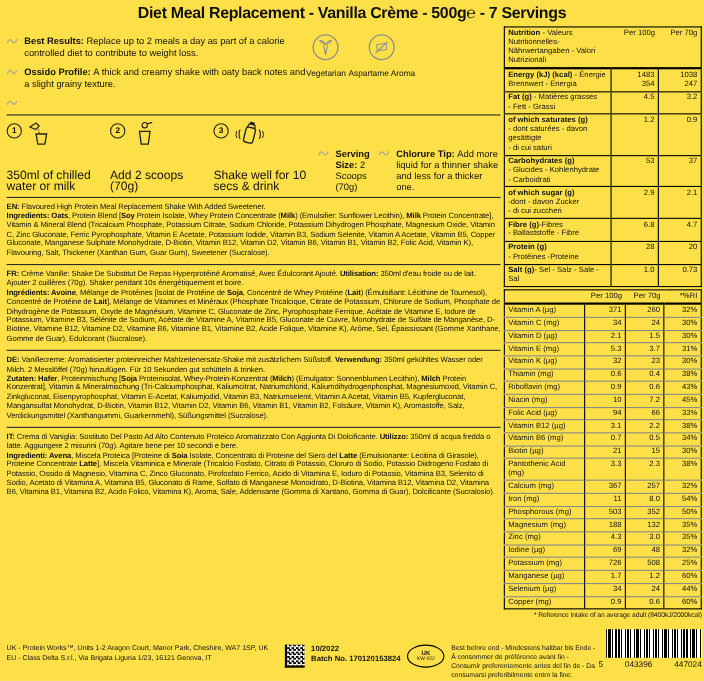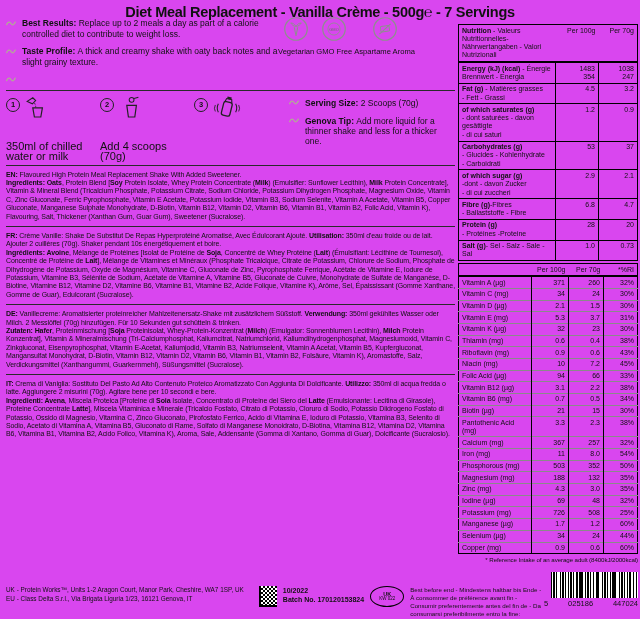--- a/index.html
+++ b/index.html
@@ -1,39 +1,39 @@
 <!DOCTYPE html>
 <html><head>
 <meta charset="utf-8">
 <style>
   html,body{margin:0;padding:0;background:#fff;}
-  .sheet{position:relative;width:640px;height:619px;background:#d946ef;overflow:hidden;
+  .sheet{position:relative;width:640px;height:619px;background:#fde047;overflow:hidden;
          font-family:"Liberation Sans","DejaVu Sans",sans-serif;color:#111;}
   .title{position:absolute;top:4px;left:0;width:100%;text-align:center;font-weight:bold;
          font-size:14.5px;letter-spacing:-0.3px;}
-  .left{position:absolute;left:6px;top:14px;width:449px;}
+  .left{position:absolute;left:6px;top:28px;width:449px;}
   .right{position:absolute;left:458px;top:24px;width:180px;}
   .rule{border:none;border-top:1px solid #2a2a2a;margin:4px 0;}
   
   .top-row{display:flex;}
   .features{width:272px;display:flex;flex-direction:column;gap:7px;padding-top:4px;}
   .feature{display:flex;gap:5px;font-size:8.5px;line-height:10.5px;}
   .feature .bullet{flex:0 0 11px;padding-top:1px;}
-  .badges{width:177px;display:grid;grid-template-columns:repeat(5,1fr);row-gap:8px;column-gap:2px;padding-top:2px;}
+  .badges{width:177px;display:grid;grid-template-columns:repeat(4,1fr);row-gap:8px;column-gap:2px;padding-top:2px;}
   .badge{display:flex;flex-direction:column;align-items:center;gap:1px;}
   .badge .blabel{font-size:7.6px;white-space:nowrap;}
   
   .steps-row{display:flex;}
   .steps{width:283px;display:flex;}
   .step{width:94px;}
   .shead{display:flex;align-items:flex-start;gap:4px;height:26px;}
   .numcirc{display:inline-flex;align-items:center;justify-content:center;width:12px;height:12px;
            border:1.2px solid #222;border-radius:50%;font-size:7.5px;font-weight:bold;margin-top:3px;}
   .scap{font-size:11px;line-height:10px;margin-top:20px;}
-  .serving{width:164px;display:flex;flex-direction:column;gap:8px;padding-top:3px;}
+  .serving{width:164px;display:flex;flex-direction:row;gap:8px;padding-top:3px;align-items:flex-end;}
   .serve-item{display:flex;gap:5px;font-size:8.5px;line-height:10px;}
   .serve-item .bullet{flex:0 0 11px;}
   
   .lang-p{font-size:7px;line-height:8.4px;letter-spacing:-0.1px;}
   .lang-block{padding:1px 0;}
   
   .ntable{width:100%;border-collapse:collapse;border:1.5px solid #000;font-size:7px;}
   .ntable th,.ntable td{padding:1.5px 3px;vertical-align:top;line-height:8.3px;}
   .ntable thead th{border-bottom:2px solid #000;text-align:right;font-weight:normal;}
   .ntable thead th.nh{text-align:left;}
@@ -74,44 +74,36 @@
           <div class="feature">
             <span class="bullet"><svg width="10" height="7" viewBox="0 0 14 9">
                 <path d="M1 6 Q4 0 7 4.5 Q10 9 13 2.5" fill="none" stroke="#b3ab96" stroke-width="1.8" stroke-linecap="round"></path>
               </svg></span>
             <span class="ftext"><b>Best Results: </b>Replace up to 2 meals a day as part of a calorie controlled diet to contribute to weight loss.</span>
           </div>
           <div class="feature">
             <span class="bullet"><svg width="10" height="7" viewBox="0 0 14 9">
                 <path d="M1 6 Q4 0 7 4.5 Q10 9 13 2.5" fill="none" stroke="#b3ab96" stroke-width="1.8" stroke-linecap="round"></path>
               </svg></span>
-            <span class="ftext"><b>Taste Profile: </b>A thick and creamy shake with oaty back notes and a slight grainy texture.</span>
+            <span class="ftext"><b>Ossido Profile: </b>A thick and creamy shake with oaty back notes and a slight grainy texture.</span>
           </div>
           <div class="feature">
             <span class="bullet"><svg width="10" height="7" viewBox="0 0 14 9">
                 <path d="M1 6 Q4 0 7 4.5 Q10 9 13 2.5" fill="none" stroke="#b3ab96" stroke-width="1.8" stroke-linecap="round"></path>
               </svg></span>
           </div>
         </div>
       <div class="badges" id="badges">
           <div class="badge">
             <span class="bicon"><svg width="26" height="26" viewBox="0 0 30 30">
                 <circle cx="15" cy="15" r="13" fill="none" stroke="#8f8f8f" stroke-width="1.4"></circle>
                 <path d="M15 12 C13 9 11 8 9 8 C10 10 12 12 15 12 Z M15 12 C17 9 19 8 21 8 C20 10 18 12 15 12 Z" fill="none" stroke="#8f8f8f" stroke-width="1.1"></path>
                 <path d="M13 13 L15 23 L17 13" fill="none" stroke="#8f8f8f" stroke-width="1.2"></path>
               </svg></span>
             <div class="blabel">Vegetarian</div>
-          </div>
-          <div class="badge">
-            <span class="bicon"><svg width="26" height="26" viewBox="0 0 30 30">
-                <circle cx="15" cy="15" r="13" fill="none" stroke="#8f8f8f" stroke-width="1.4"></circle>
-                <circle cx="15" cy="15" r="7" fill="none" stroke="#8f8f8f" stroke-width="1"></circle>
-                <text x="15" y="16.8" font-size="4.6" text-anchor="middle" fill="#6f6f6f">GMO</text>
-              </svg></span>
-            <div class="blabel">GMO Free</div>
           </div>
           <div class="badge">
             <span class="bicon"><svg width="26" height="26" viewBox="0 0 30 30">
                 <circle cx="15" cy="15" r="13" fill="none" stroke="#8f8f8f" stroke-width="1.4"></circle>
                 <rect x="10" y="11.5" width="10" height="6.5" rx="1" fill="none" stroke="#8f8f8f" stroke-width="1.1" transform="rotate(-8 15 15)"></rect>
                 <line x1="8.5" y1="21" x2="21.5" y2="9" stroke="#8f8f8f" stroke-width="1.2"></line>
               </svg></span>
             <div class="blabel">Aspartame Aroma</div>
           </div>
         </div>
@@ -132,51 +124,52 @@
           </div>
           <div class="step">
             <div class="shead">
               <span class="numcirc">2</span>
               <span class="bullet"><svg width="32" height="24" viewBox="0 0 40 28">
                   <circle cx="17" cy="5" r="3" fill="none" stroke="#222" stroke-width="1.3"></circle>
                   <line x1="20" y1="3.5" x2="25.5" y2="1.8" stroke="#222" stroke-width="1.3"></line>
                   <path d="M11 12 L13 26.5 L21 26.5 L23 12 Z" fill="none" stroke="#222" stroke-width="1.5"></path>
                 </svg></span>
             </div>
-            <div class="scap">Add 4 scoops (70g)</div>
+            <div class="scap">Add 2 scoops (70g)</div>
           </div>
           <div class="step">
             <div class="shead">
               <span class="numcirc">3</span>
               <span class="bullet"><svg width="30" height="26" viewBox="0 0 34 30">
                   <g transform="rotate(14 17 15)">
                     <rect x="12" y="8" width="10" height="16" rx="2.5" fill="none" stroke="#222" stroke-width="1.5"></rect>
                     <path d="M13 8 L14 4.5 L20 4.5 L21 8" fill="none" stroke="#222" stroke-width="1.3"></path>
                     <rect x="14.5" y="2" width="5" height="2.5" fill="#222"></rect>
                   </g>
                   <path d="M7 10 q-2.5 5 0 10" fill="none" stroke="#222" stroke-width="1.2"></path>
                   <path d="M3.5 11.5 q-2 4 0 7.5" fill="none" stroke="#222" stroke-width="1"></path>
                   <path d="M27 10 q2.5 5 0 10" fill="none" stroke="#222" stroke-width="1.2"></path>
                   <path d="M30.5 11.5 q2 4 0 7.5" fill="none" stroke="#222" stroke-width="1"></path>
                 </svg></span>
             </div>
+            <div class="scap">Shake well for 10 secs &amp; drink</div>
           </div>
         </div>
       <div class="serving" id="serving">
           <div class="serve-item">
             <span class="bullet"><svg width="10" height="7" viewBox="0 0 14 9">
                 <path d="M1 6 Q4 0 7 4.5 Q10 9 13 2.5" fill="none" stroke="#b3ab96" stroke-width="1.8" stroke-linecap="round"></path>
               </svg></span>
             <span class="stext"><b>Serving Size: </b>2 Scoops (70g)</span>
           </div>
           <div class="serve-item">
             <span class="bullet"><svg width="10" height="7" viewBox="0 0 14 9">
                 <path d="M1 6 Q4 0 7 4.5 Q10 9 13 2.5" fill="none" stroke="#b3ab96" stroke-width="1.8" stroke-linecap="round"></path>
               </svg></span>
-            <span class="stext"><b>Genova Tip: </b>Add more liquid for a thinner shake and less for a thicker one.</span>
+            <span class="stext"><b>Chlorure Tip: </b>Add more liquid for a thinner shake and less for a thicker one.</span>
           </div>
         </div>
     </div>
     <div class="rule"></div>
     <div id="langs">
         <div class="lang-block">
           <div class="lang-p"><b>EN:</b><span> Flavoured High Protein Meal Replacement Shake With Added Sweetener.</span></div>
           <div class="lang-p"><b>Ingredients: Oats</b><span>, Protein Blend [</span><b>Soy</b><span> Protein Isolate, Whey Protein Concentrate (</span><b>Milk</b><span>) (Emulsifier: Sunflower Lecithin), </span><b>Milk</b><span> Protein Concentrate], Vitamin &amp; Mineral Blend (Tricalcium Phosphate, Potassium Citrate, Sodium Chloride, Potassium Dihydrogen Phosphate, Magnesium Oxide, Vitamin C, Zinc Gluconate, Ferric Pyrophosphate, Vitamin E Acetate, Potassium Iodide, Vitamin B3, Sodium Selenite, Vitamin A Acetate, Vitamin B5, Copper Gluconate, Manganese Sulphate Monohydrate, D-Biotin, Vitamin B12, Vitamin D2, Vitamin B6, Vitamin B1, Vitamin B2, Folic Acid, Vitamin K), Flavouring, Salt, Thickener (Xanthan Gum, Guar Gum), Sweetener (Sucralose).</span></div>
         </div>
         <div class="rule"></div>
@@ -476,17 +469,17 @@
       <div class="l1">UK</div>
       <div class="l2">KW 022</div>
     </div>
     <div class="bb">Best before end - Mindestens haltbar bis Ende - À consommer de préférence avant fin - Consumir preferentemente antes del fin de - Da consumarsi preferibilmente entro la fine:</div>
   </div>
 
   <div class="barcode">
     <div class="bars"></div>
     <div class="bcdigits">
       <span>5</span>
-      <span>025186</span>
+      <span>043396</span>
       <span>447024</span>
     </div>
   </div>
 </div>
 
 </body></html>

